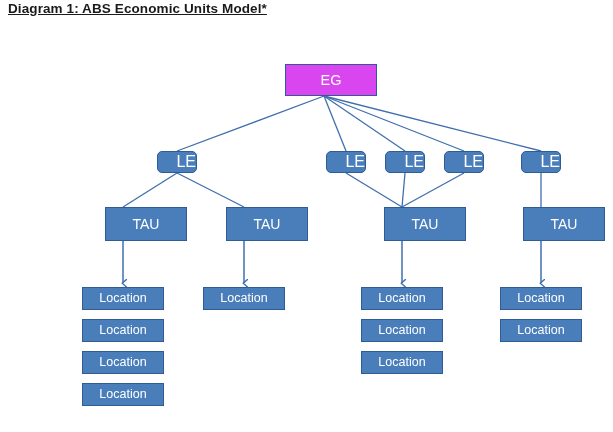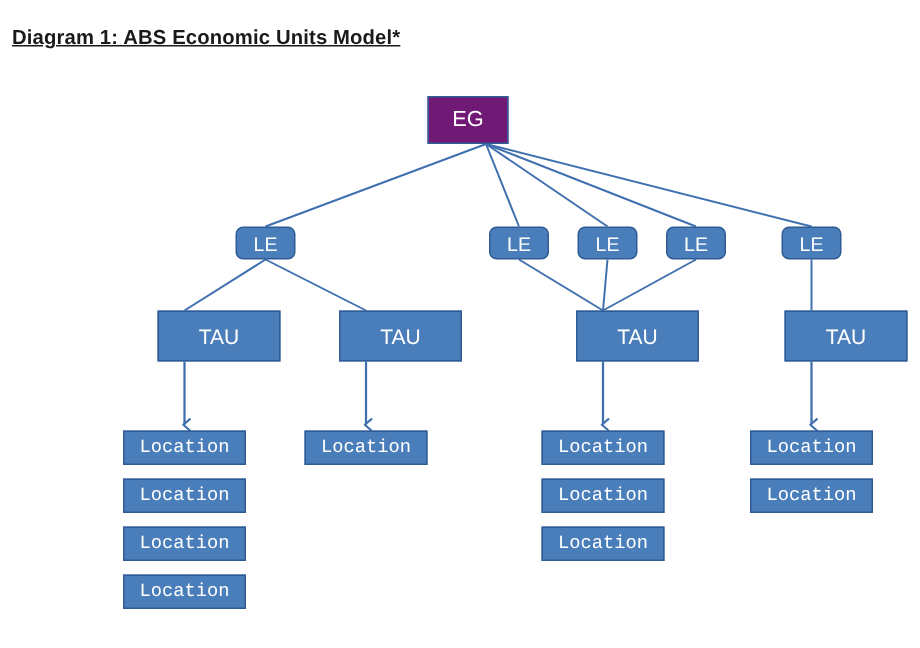--- a/index.html
+++ b/index.html
@@ -17,21 +17,21 @@
   }
   #canvas {
     position: relative;
     width: 613px;
     height: 432px;
     background: #ffffff;
   }
   #title {
     position: absolute;
     left: 8px;
-    top: 17px;
+    top: 1px;
     font-size: 13.5px;
     font-weight: bold;
     color: #1a1a1a;
     text-decoration: underline;
     letter-spacing: 0.1px;
     white-space: nowrap;
   }
   #edges {
     position: absolute;
     left: 0;
@@ -51,32 +51,32 @@
     justify-content: center;
     text-align: center;
     line-height: 1;
     white-space: nowrap;
   }
   .node.eg {
     font-size: 14.5px;
     border-radius: 0;
   }
   .node.le {
-    font-size: 13px;
+    font-size: 16px;
     border-radius: 5px;
+    justify-content: flex-end;
   }
   .node.tau {
     font-size: 14px;
     border-radius: 0;
     margin-left: 23px;
   }
   .node.loc {
     font-size: 12.5px;
     border-radius: 0;
-    font-family: Liberation Mono, monospace;
   }
 </style>
 </head>
 <body>
 
 <div id="canvas">
 
   <div id="title">Diagram 1: ABS Economic Units Model*</div>
 
   <svg id="edges" viewBox="0 0 613 432" width="613" height="432" xmlns="http://www.w3.org/2000/svg">
@@ -100,21 +100,21 @@
       </g>
     <g id="edge-arrows">
         <line x1="123" y1="241" x2="123" y2="283" stroke="#3f6fae" stroke-width="1.5" marker-end="url(#arrowhead)"></line>
         <line x1="244" y1="241" x2="244" y2="283" stroke="#3f6fae" stroke-width="1.5" marker-end="url(#arrowhead)"></line>
         <line x1="402" y1="241" x2="402" y2="283" stroke="#3f6fae" stroke-width="1.5" marker-end="url(#arrowhead)"></line>
         <line x1="541" y1="241" x2="541" y2="283" stroke="#3f6fae" stroke-width="1.5" marker-end="url(#arrowhead)"></line>
       </g>
   </svg>
 
   <div id="nodes-eg">
-      <div class="node eg" style="left: 285px; top: 64px; width: 54px; height: 32px; background: #701a75; border-color: rgb(47, 92, 148); color: rgb(255, 255, 255);">
+      <div class="node eg" style="left: 285px; top: 64px; width: 92px; height: 32px; background: #d946ef; border-color: rgb(47, 92, 148); color: rgb(255, 255, 255);">
         <span>EG</span>
       </div>
     </div>
   <div id="nodes-le">
       <div class="node le" style="left: 157px; top: 151px; width: 40px; height: 22px; background: rgb(74, 126, 187); border-color: rgb(47, 92, 148); color: rgb(255, 255, 255);">
         <span>LE</span>
       </div>
       <div class="node le" style="left: 326px; top: 151px; width: 40px; height: 22px; background: rgb(74, 126, 187); border-color: rgb(47, 92, 148); color: rgb(255, 255, 255);">
         <span>LE</span>
       </div>

